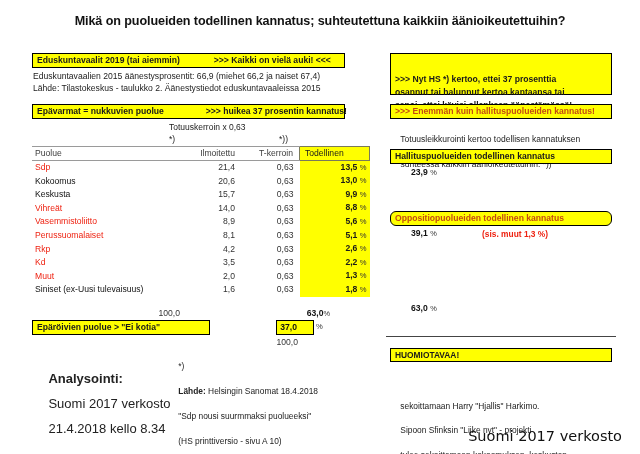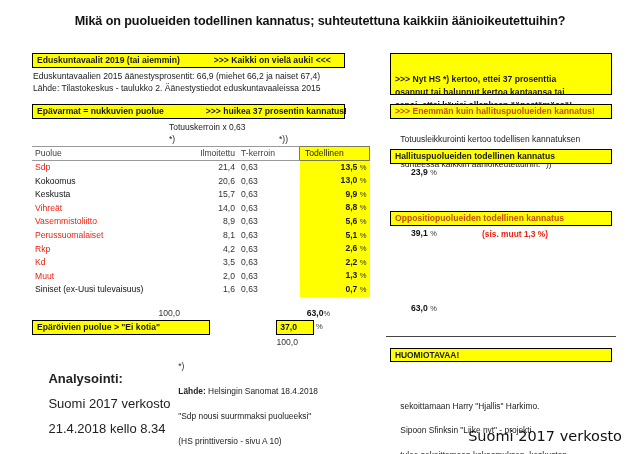--- a/index.html
+++ b/index.html
@@ -92,21 +92,21 @@
   }
   table.ptable td, table.ptable th {
     padding: 0;
     height: 12.6px;
     line-height: 12.6px;
     font-weight: normal;
     vertical-align: middle;
   }
   .c-party  { width: 138px; text-align: left;  padding-left: 3px !important; }
   .c-ilm    { width: 62px;  text-align: right; padding-right: 6px !important; }
-  .c-tker   { width: 52px;  padding-right: 6px !important; }
+  .c-tker   { width: 52px;  text-align: right; padding-right: 6px !important; }
   .c-tod    { width: 61px;  text-align: right; padding-right: 3px !important; }
 
   thead tr.hdr td {
     border-top: 1px solid #9a9a9a;
     border-bottom: 1px solid #9a9a9a;
     color: #3d3d3d;
     font-weight: normal;
   }
   thead tr.hdr td.c-tod {
     background: #ffff00;
@@ -185,20 +185,21 @@
   #box-hallitus {
     left: 390px; top: 149px; width: 222px; height: 15px;
   }
   #val-hallitus {
     position: absolute; left: 411px; top: 167px;
     font-size: 8.6px; font-weight: bold; color: #111;
   }
   #box-oppositio {
     left: 390px; top: 211px; width: 222px; height: 15px;
     color: #c44a12;
+    border-radius: 6px;
   }
   #val-oppositio {
     position: absolute; left: 411px; top: 228px;
     font-size: 8.6px; font-weight: bold; color: #111;
   }
   #val-oppositio-note {
     position: absolute; left: 482px; top: 229px;
     font-size: 8.4px; font-weight: bold; color: #ee2211;
   }
   #val-right-63 {
@@ -304,21 +305,21 @@
           <tr>
             <td class="c-party row-opp">Muut</td>
             <td class="c-ilm">2,0</td>
             <td class="c-tker">0,63</td>
             <td class="c-tod"><span>1,3</span> <span class="pct-unit">%</span></td>
           </tr>
           <tr>
             <td class="c-party row-gov">Siniset (ex-Uusi tulevaisuus)</td>
             <td class="c-ilm">1,6</td>
             <td class="c-tker">0,63</td>
-            <td class="c-tod"><span>0,7</span> <span class="pct-unit">%</span></td>
+            <td class="c-tod"><span>1,8</span> <span class="pct-unit">%</span></td>
           </tr>
         </tbody>
     </table>
   </div>
 
   <div class="plain" id="tot-100">
     <span class="v1">100,0</span>
     <span class="v2"><span>63,0</span><span class="unit-sm">%</span></span>
   </div>
 

